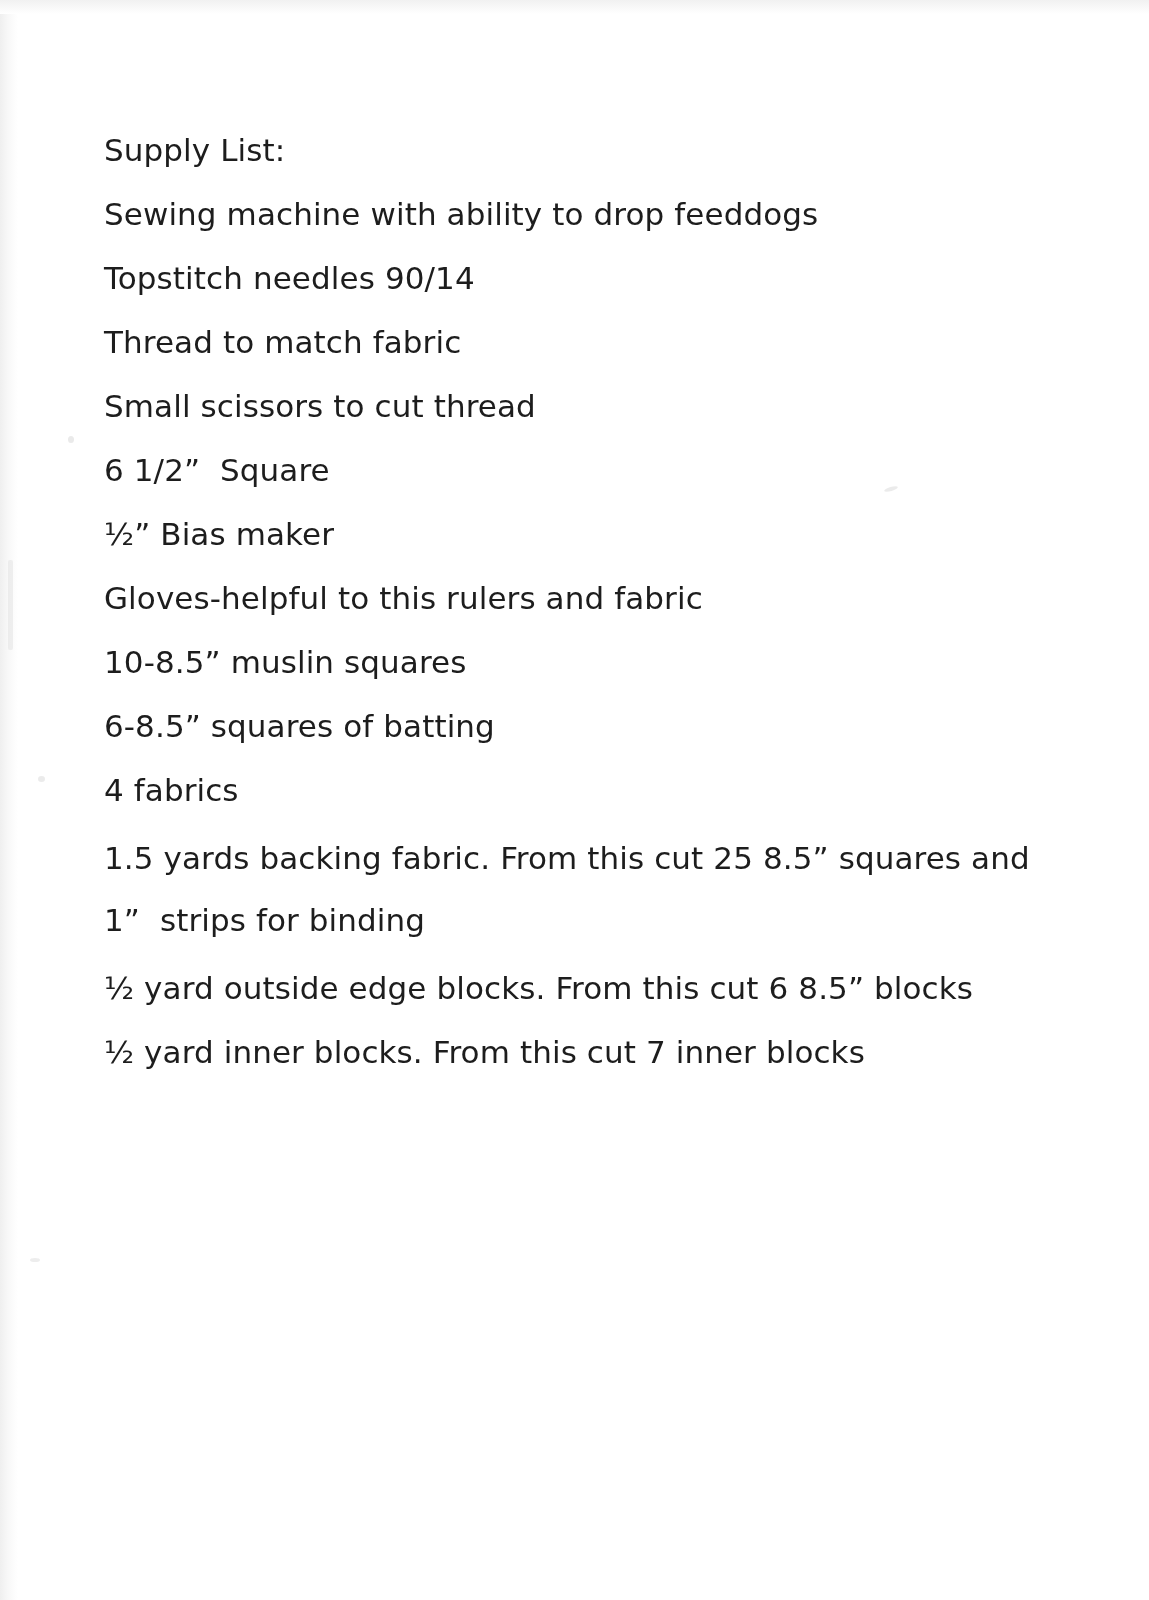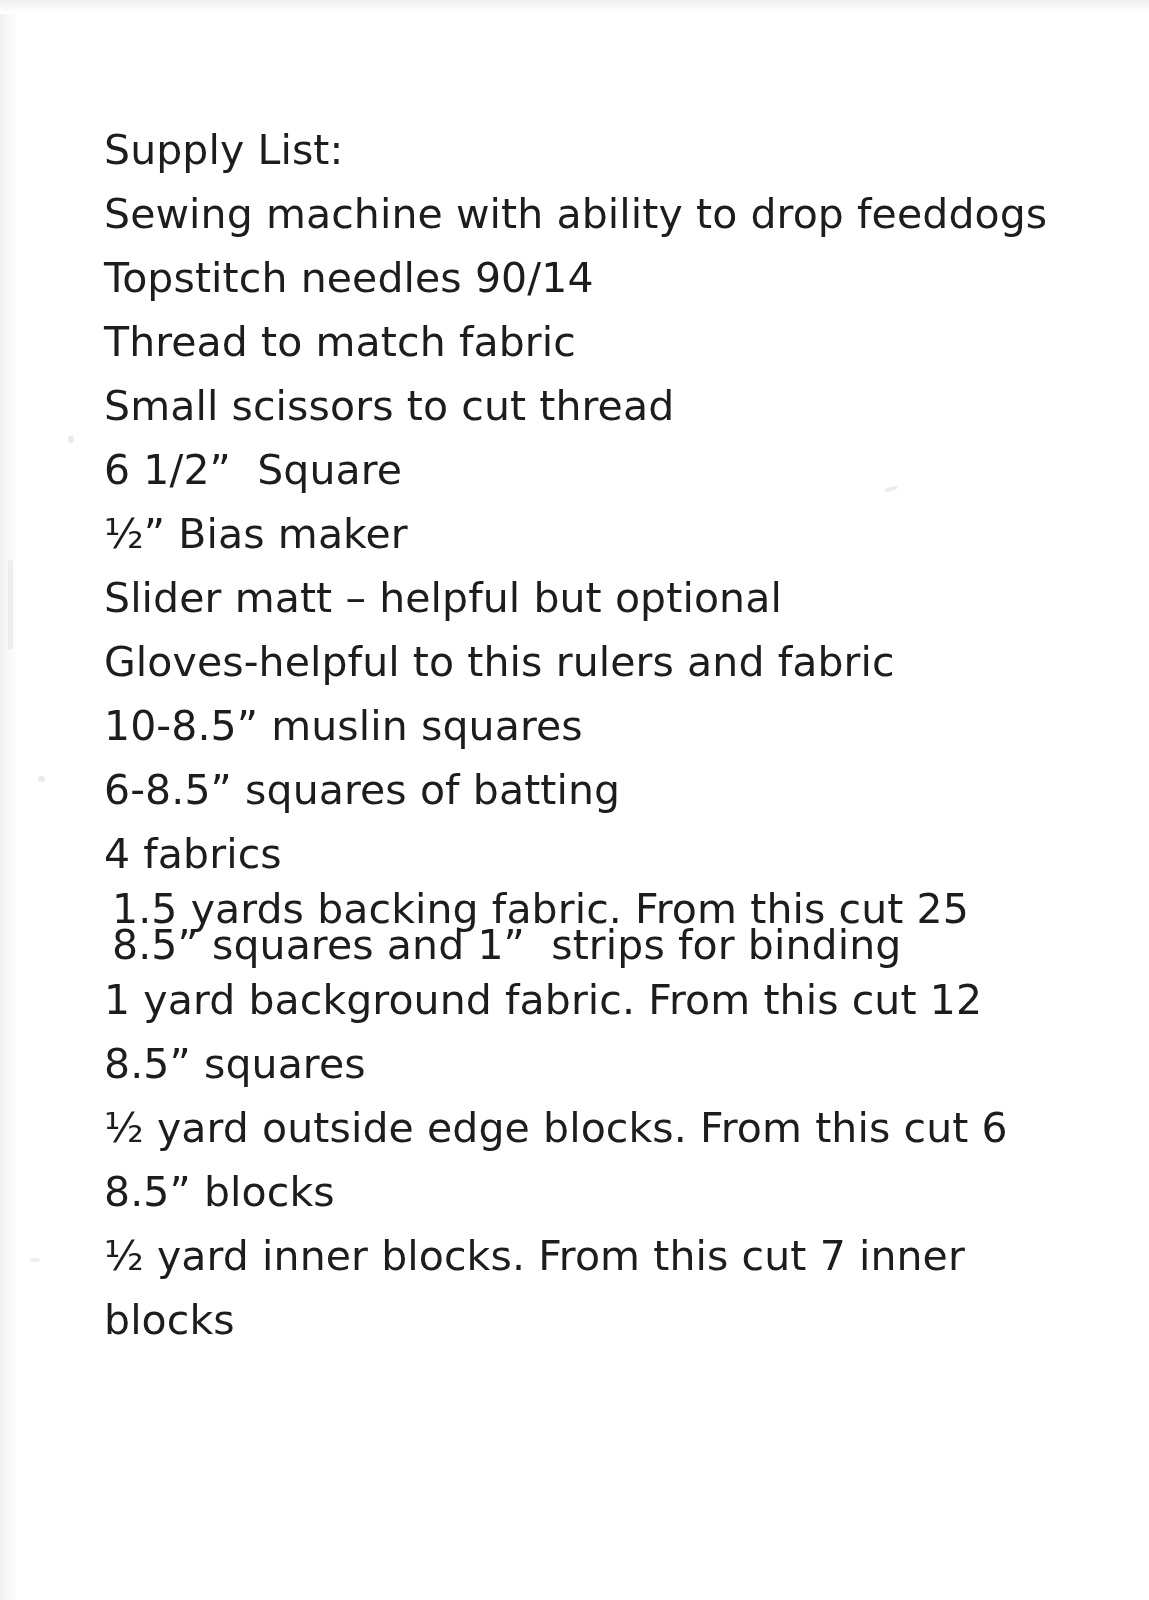--- a/index.html
+++ b/index.html
@@ -46,31 +46,30 @@
   .m5 { left: 8px;   top: 560px; width: 5px;  height: 90px; opacity: .35; border-radius: 2px; }
 
   .doc-body {
     position: absolute;
     left: 104px;
     top: 118px;
     width: 960px;
   }
   .line {
     color: #1d1d1d;
-    font-size: 41px;
+    font-size: 31px;
     line-height: 64px;
     letter-spacing: 0.1px;
     white-space: pre-wrap;
     font-weight: 400;
   }
   .line.wrap {
-    line-height: 36px;
+    line-height: 62px;
     margin-top: 5px;
     margin-bottom: 5px;
-    margin-left: 8px;
   }
 </style>
 </head>
 <body>
 
 <div class="page">
 
   <div class="scan-edge-left"></div>
   <div class="scan-edge-top"></div>
   <div class="scan-mark m1"></div>
@@ -80,24 +79,22 @@
   <div class="scan-mark m5"></div>
 
   <div class="doc-body">
     <div class="line">Supply List:</div>
     <div class="line">Sewing machine with ability to drop feeddogs</div>
     <div class="line">Topstitch needles 90/14</div>
     <div class="line">Thread to match fabric</div>
     <div class="line">Small scissors to cut thread</div>
     <div class="line">6 1/2”  Square</div>
     <div class="line">½” Bias maker</div>
-    <div class="line">Slider matt – helpful but optional</div>
     <div class="line">Gloves-helpful to this rulers and fabric</div>
     <div class="line">10-8.5” muslin squares</div>
     <div class="line">6-8.5” squares of batting</div>
     <div class="line">4 fabrics</div>
     <div class="line wrap">1.5 yards backing fabric. From this cut 25 8.5” squares and 1”  strips for binding</div>
-    <div class="line">1 yard background fabric. From this cut 12 8.5” squares</div>
     <div class="line">½ yard outside edge blocks. From this cut 6 8.5” blocks</div>
     <div class="line">½ yard inner blocks. From this cut 7 inner blocks</div>
   </div>
 
 </div>
 
 </body></html>

